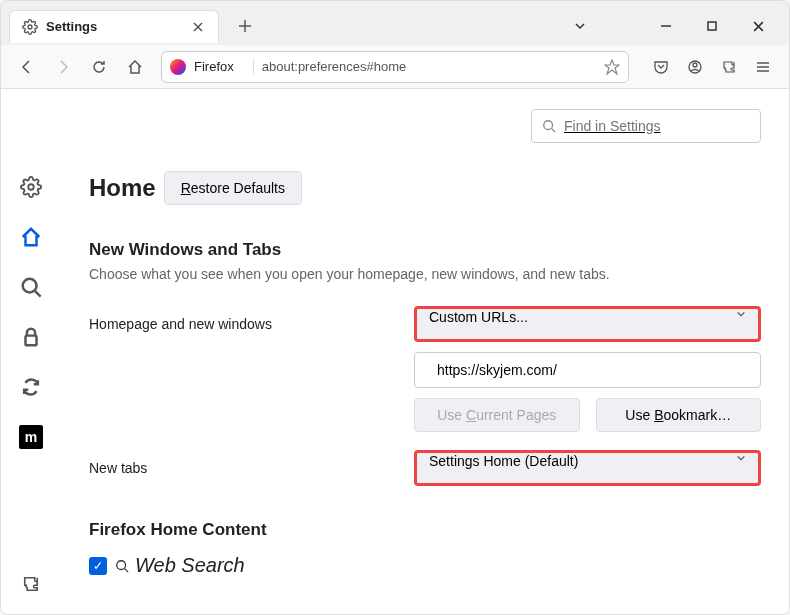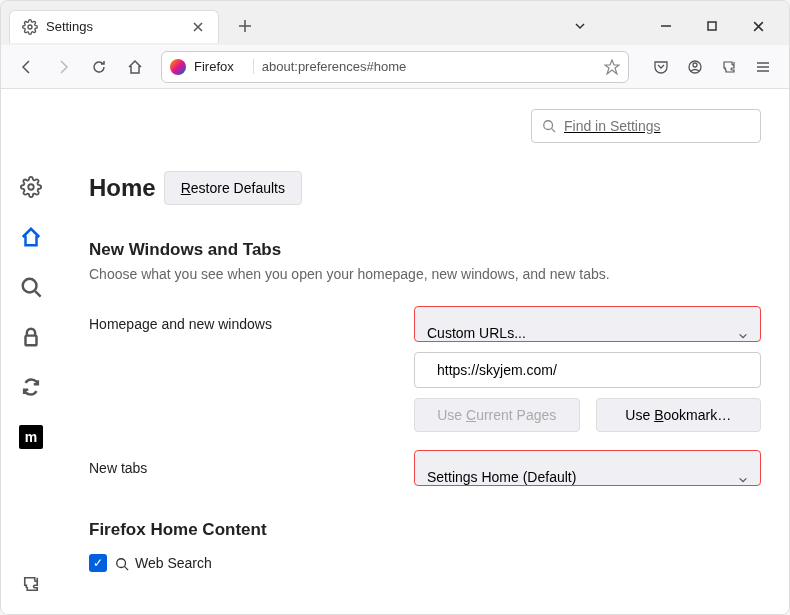--- a/index.html
+++ b/index.html
@@ -1,21 +1,21 @@
 <!DOCTYPE html>
 <html><head>
   <meta charset="utf-8">
   <style>
     * { margin: 0; padding: 0; box-sizing: border-box; font-family: -apple-system, BlinkMacSystemFont, "Segoe UI", sans-serif; }
     body { width: 790px; height: 615px; background: #f5f5f5; overflow: hidden; border-radius: 8px; border: 1px solid #ddd; }
     
     .tab-bar { height: 44px; display: flex; align-items: center; padding: 6px 8px 0; background: #f0f0f0; }
     .tab { display: flex; align-items: center; gap: 8px; background: #fff; border-radius: 6px 6px 0 0; padding: 8px 12px; width: 210px; border: 1px solid #ddd; border-bottom: none; }
     .tab-icon { width: 16px; height: 16px; display: flex; align-items: center; justify-content: center; }
-    .tab-title { flex: 1; font-size: 13px; color: #222; }
+    .tab-title { flex: 1; font-size: 13px; color: #222; font-weight: bold; }
     .tab-close { width: 16px; height: 16px; display: flex; align-items: center; justify-content: center; cursor: pointer; color: #555; }
     .new-tab-btn { margin-left: 12px; width: 28px; height: 28px; display: flex; align-items: center; justify-content: center; cursor: pointer; border-radius: 4px; color: #555; }
     .window-controls { margin-left: auto; display: flex; gap: 0; }
     .win-btn { width: 46px; height: 32px; display: flex; align-items: center; justify-content: center; cursor: pointer; color: #222; }
     .win-chevron { margin-right: 40px; }
     
     .nav-bar { height: 44px; background: #f9f9fb; display: flex; align-items: center; padding: 0 10px; gap: 4px; border-bottom: 1px solid #e0e0e0; }
     .nav-btn { width: 32px; height: 32px; display: flex; align-items: center; justify-content: center; cursor: pointer; border-radius: 4px; color: #555; }
     .nav-btn.disabled { color: #bbb; cursor: default; }
     .url-bar { flex: 1; height: 32px; background: #fff; border: 1px solid #ccc; border-radius: 6px; display: flex; align-items: center; padding: 0 8px; margin: 0 6px; gap: 8px; }
@@ -40,29 +40,29 @@
     .heading-row { display: flex; align-items: center; margin-bottom: 35px; gap: 8px; }
     h1 { font-size: 24px; font-weight: 700; color: #222; }
     .restore-btn { padding: 8px 16px; background: #f0f0f4; border: 1px solid #ddd; border-radius: 4px; font-size: 14px; cursor: pointer; }
     
     h2 { font-size: 17px; font-weight: 600; color: #222; margin-bottom: 6px; }
     .section-desc { font-size: 14px; color: #666; margin-bottom: 24px; }
     
     .form-row { display: flex; align-items: center; margin-bottom: 10px; }
     .form-label { width: 325px; font-size: 14px; color: #222; }
     .form-control { flex: 1; }
-    .select-box { width: 100%; height: 36px; background: #f0f0f4; border: 1px solid #ef4444; border-radius: 4px; display: flex; align-items: flex-end; justify-content: space-between; padding: 0 12px; font-size: 14px; cursor: pointer; }
+    .select-box { width: 100%; height: 36px; background: #f0f0f4; border: 3px solid #ef4444; border-radius: 4px; display: flex; align-items: flex-start; justify-content: space-between; padding: 0 12px; font-size: 14px; cursor: pointer; }
     .text-input { width: 100%; height: 36px; border: 1px solid #ccc; border-radius: 4px; padding: 0 22px; font-size: 14px; outline: none; }
     .btn-row { display: flex; gap: 16px; margin-top: 8px; margin-left: 325px; }
     .secondary-btn { flex: 1; padding: 8px 14px; background: #f0f0f4; border: 1px solid #ddd; border-radius: 4px; font-size: 14px; cursor: pointer; white-space: nowrap; overflow: hidden; text-overflow: ellipsis; }
     .secondary-btn.disabled { color: #aaa; cursor: default; }
     
     .checkbox-row { display: flex; align-items: center; gap: 8px; margin-top: 14px; }
     .checkbox { width: 18px; height: 18px; background: #0060df; border-radius: 3px; display: flex; align-items: center; justify-content: center; color: #fff; font-size: 12px; }
-    .checkbox-label { font-size: 14px; color: #222; display: flex; align-items: flex-end; gap: 6px; }
+    .checkbox-label { font-size: 20px; color: #222; display: flex; align-items: center; gap: 6px; font-style: italic; }
     
     .underline-letter { text-decoration: underline; }
     svg { display: block; }
   </style>
 </head>
 <body>
 
 <div class="tab-bar">
   <div class="tab">
     <span class="tab-icon">

